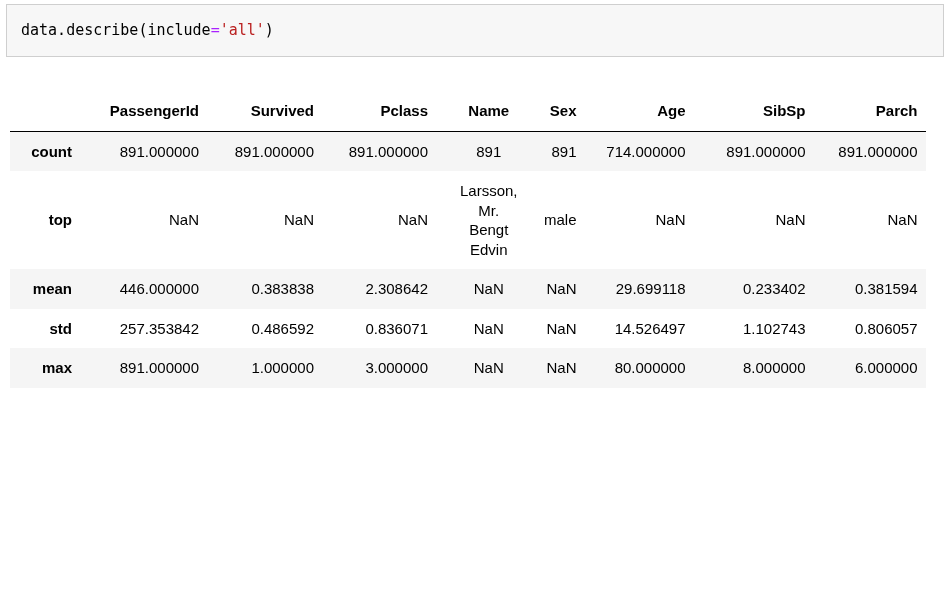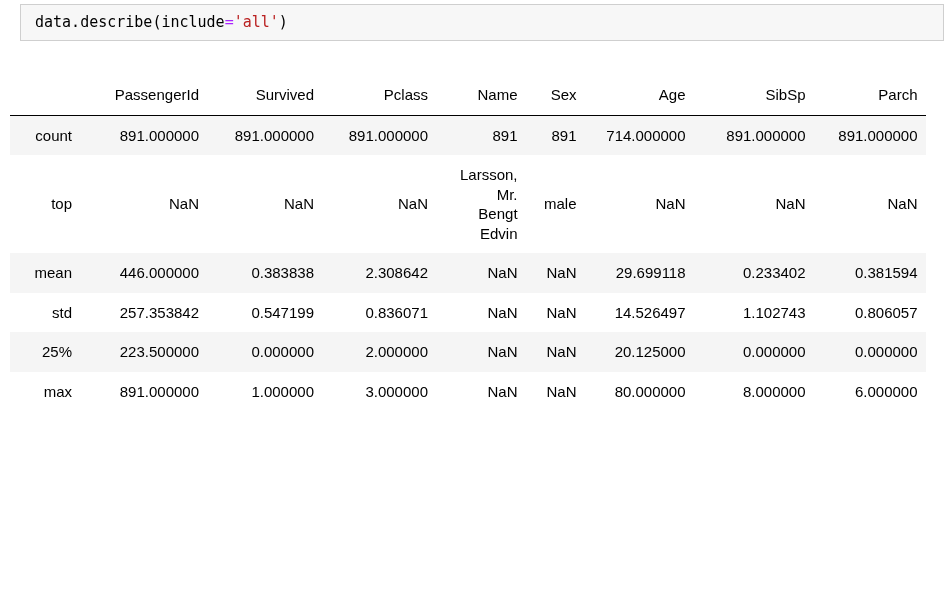--- a/index.html
+++ b/index.html
@@ -16,24 +16,24 @@
     margin: 0;
     padding: 0;
     background: #ffffff;
     width: 950px;
     height: 605px;
     overflow: hidden;
     font-family: "Liberation Sans", sans-serif;
     color: var(--text);
   }
   .code-cell {
-    margin: 4px 6px 0 20px;
+    margin: 4px 6px 0 6px;
     background: var(--code-bg);
     border: 1px solid var(--code-border);
-    padding: 8px 14px;
+    padding: 16px 14px;
   }
   .code-line {
     font-family: "DejaVu Sans Mono", "Liberation Mono", monospace;
     font-size: 15px;
     line-height: 19px;
     white-space: pre;
     margin: 0;
   }
   .tok-plain    { color: var(--text); }
   .tok-operator { color: var(--op); }
@@ -51,25 +51,25 @@
   thead tr th {
     border-bottom: 1px solid var(--hdr-border);
   }
   th, td {
     padding: 10px 8px;
     text-align: right;
     vertical-align: middle;
     overflow: visible;
     word-wrap: break-word;
   }
-  th { font-weight: normal; }
+  th { font-weight: bold; }
   td { font-weight: normal; }
   tbody tr:nth-child(odd) { background: var(--stripe); }
   
-  th:nth-child(5), td:nth-child(5) { padding-left: 24px; }
+  th:nth-child(5), td:nth-child(5) { padding-left: 24px; text-align: center; }
 </style>
 </head>
 <body>
 
 <div>
 
   <div class="code-cell">
     <pre class="code-line"><span class="tok-plain">data.describe(include</span><span class="tok-operator">=</span><span class="tok-string">'all'</span><span class="tok-plain">)</span></pre>
   </div>
 
@@ -129,38 +129,27 @@
             <td>2.308642</td>
             <td>NaN</td>
             <td>NaN</td>
             <td>29.699118</td>
             <td>0.233402</td>
             <td>0.381594</td>
           </tr>
           <tr>
             <th>std</th>
             <td>257.353842</td>
-            <td>0.547199</td>
+            <td>0.486592</td>
             <td>0.836071</td>
             <td>NaN</td>
             <td>NaN</td>
             <td>14.526497</td>
             <td>1.102743</td>
             <td>0.806057</td>
-          </tr>
-          <tr>
-            <th>25%</th>
-            <td>223.500000</td>
-            <td>0.000000</td>
-            <td>2.000000</td>
-            <td>NaN</td>
-            <td>NaN</td>
-            <td>20.125000</td>
-            <td>0.000000</td>
-            <td>0.000000</td>
           </tr>
           <tr>
             <th>max</th>
             <td>891.000000</td>
             <td>1.000000</td>
             <td>3.000000</td>
             <td>NaN</td>
             <td>NaN</td>
             <td>80.000000</td>
             <td>8.000000</td>

